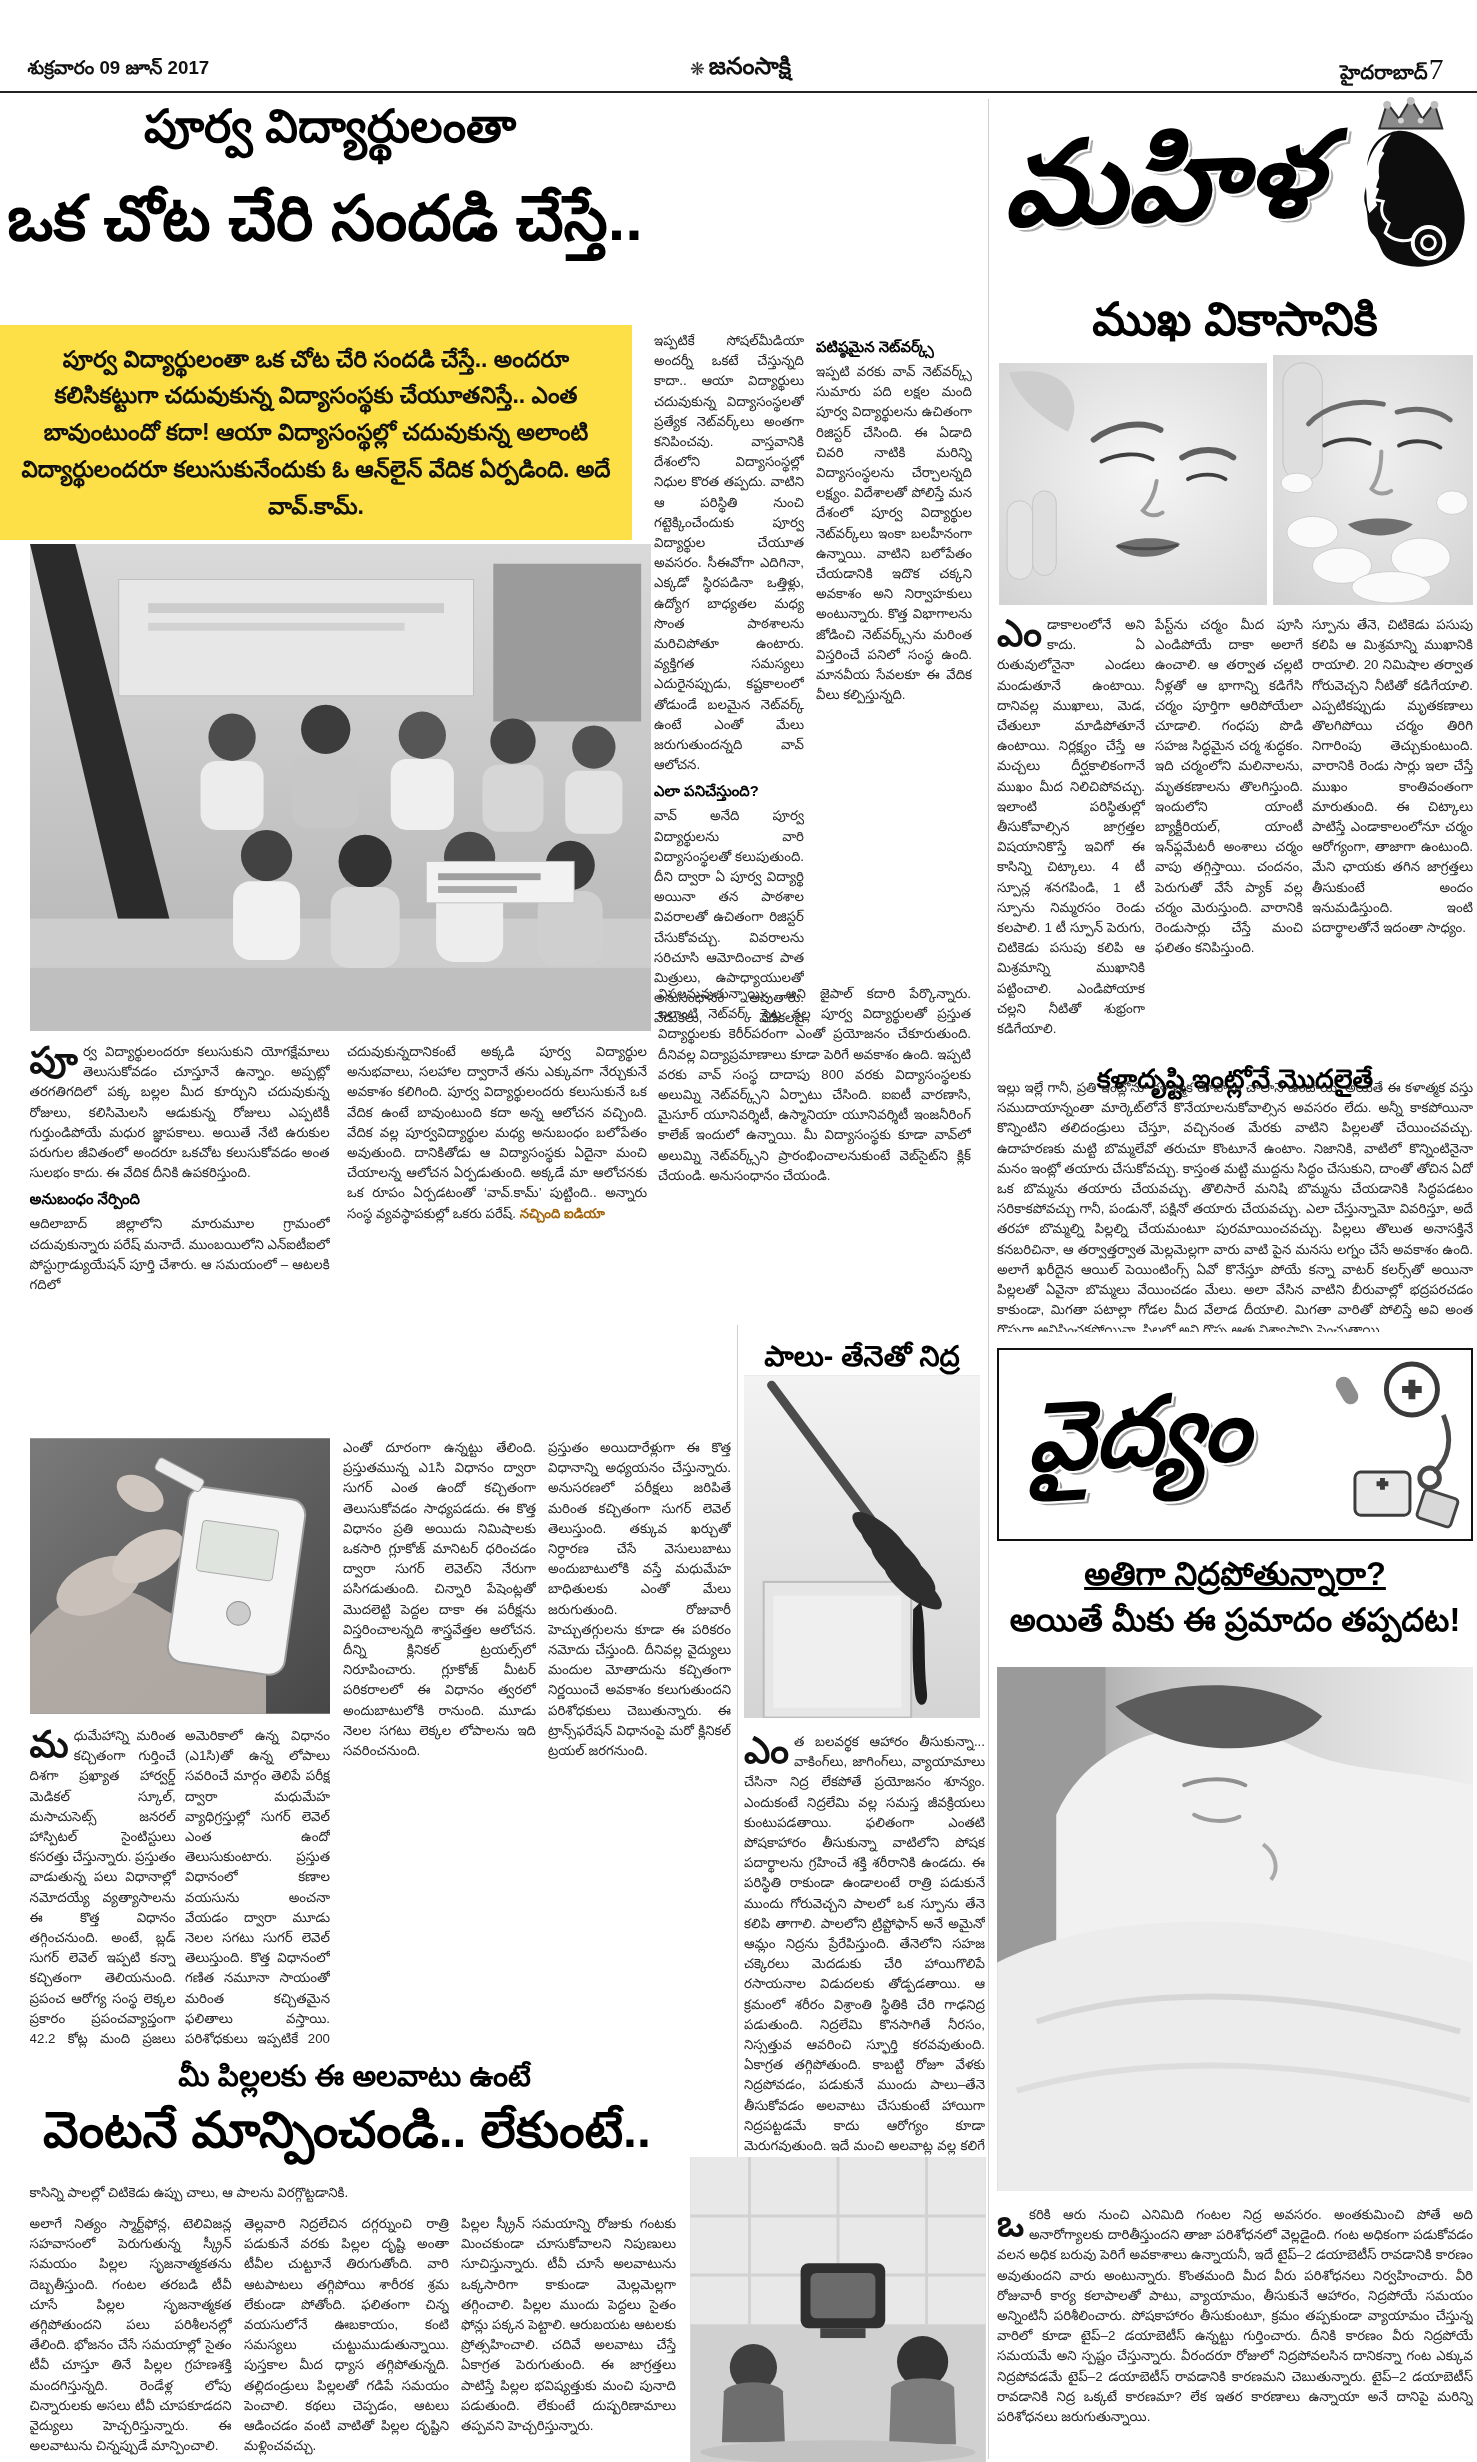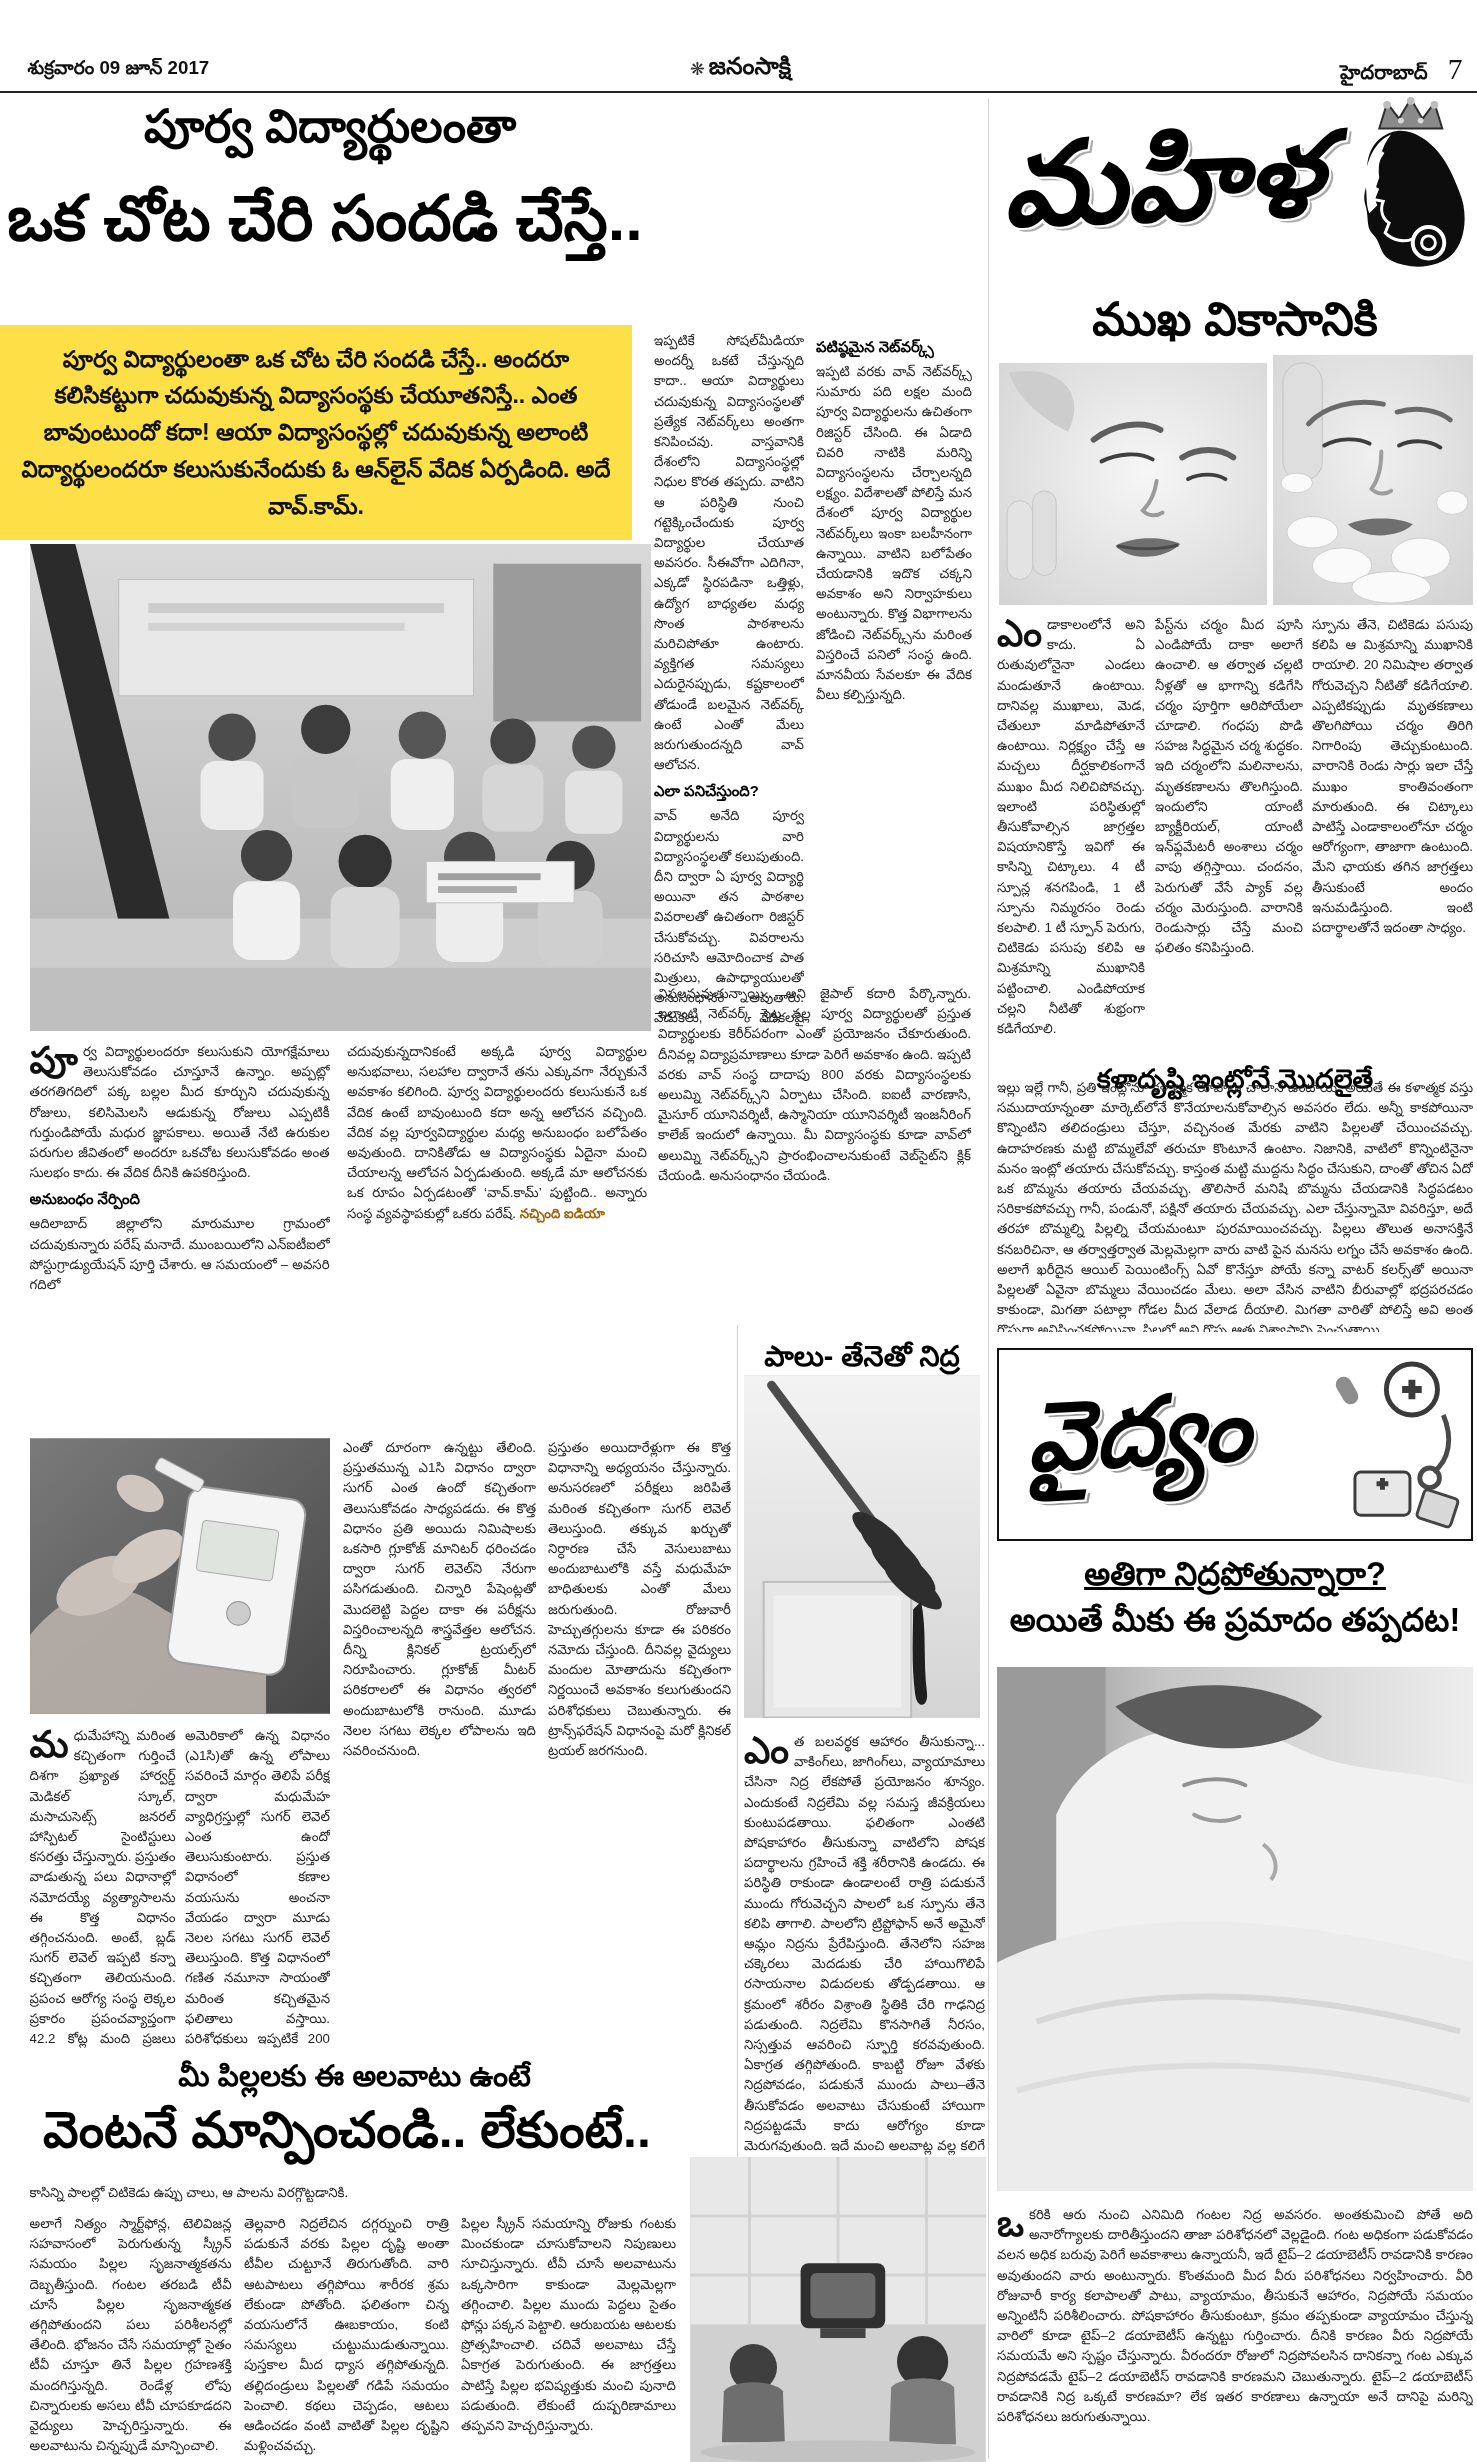--- a/index.html
+++ b/index.html
@@ -3,21 +3,21 @@
 <meta charset="utf-8">
 <style>
   html,body{margin:0;padding:0;background:#f2f2f2;}
   .page{position:relative;width:1478px;height:2463px;background:#ffffff;overflow:hidden;
         font-family:"Liberation Sans","DejaVu Sans",sans-serif;color:#1a1a1a;}
   .abs{position:absolute;}
   
   .hdr-date{left:27.6px;top:57px;font-size:18.7px;font-weight:bold;color:#111;}
   .hdr-logo{left:690px;top:53px;font-size:23.6px;font-weight:bold;color:#111;display:flex;align-items:center;gap:3.9px;}
   .hdr-logo .mark{font-size:17.7px;color:#333;}
-  .hdr-city{left:1340px;top:53px;font-size:19.7px;font-weight:bold;color:#111;display:flex;align-items:baseline;gap:20px;}
+  .hdr-city{left:1340px;top:53px;font-size:19.7px;font-weight:bold;color:#111;display:flex;align-items:baseline;gap:1px;}
   .hdr-city .pg{font-size:29.6px;font-weight:normal;font-family:"Liberation Serif","DejaVu Serif",serif;}
   .hdr-rule{left:0;top:91px;width:1478px;height:2px;background:#222;}
   
   .vrule{width:1px;background:#cfcfcf;}
   
   .h-center{text-align:center;font-weight:900;color:#000;letter-spacing:0;}
   .alum-h1{left:29.6px;top:102px;width:601px;font-size:46px;line-height:1.05;}
   .alum-h2{left:0px;top:185px;width:650px;font-size:63px;line-height:1.05;}
   .leadbox{left:0;top:325px;width:632px;height:215px;background:#fde047;display:flex;align-items:center;}
   .leadbox p{margin:0;padding:9.9px 17.7px;font-size:23px;line-height:1.6;font-weight:bold;text-align:center;color:#111;}
@@ -125,21 +125,21 @@
     <p>వావ్ అనేది పూర్వ విద్యార్థులను వారి విద్యాసంస్థలతో కలుపుతుంది. దీని ద్వారా ఏ పూర్వ విద్యార్థి అయినా తన పాఠశాల వివరాలతో ఉచితంగా రిజిస్టర్ చేసుకోవచ్చు. వివరాలను సరిచూసి ఆమోదించాక పాత మిత్రులు, ఉపాధ్యాయులతో అనుసంధానం అవుతారు. వేడుకలు, వేదికలపై సమాచారం అందుతుంది. పూర్వ విద్యార్థుల నుంచి విరాళాలు సేకరించడానికీ, ప్రత్యేక కార్యక్రమాలు నిర్వహించడానికీ ఈ నెట్‌వర్క్ ఎంతో దోహదపడుతుంది అంటున్నారు నిర్వాహకులు.</p>
   </div>
   <div class="abs col" style="left:816px;top:331px;width:156px;height:701px;">
     <span class="sub">పటిష్ఠమైన నెట్‌వర్క్స్</span>
     <p>ఇప్పటి వరకు వావ్ నెట్‌వర్క్స్ సుమారు పది లక్షల మంది పూర్వ విద్యార్థులను ఉచితంగా రిజిస్టర్ చేసింది. ఈ ఏడాది చివరి నాటికి మరిన్ని విద్యాసంస్థలను చేర్చాలన్నది లక్ష్యం. విదేశాలతో పోలిస్తే మన దేశంలో పూర్వ విద్యార్థుల నెట్‌వర్క్‌లు ఇంకా బలహీనంగా ఉన్నాయి. వాటిని బలోపేతం చేయడానికి ఇదొక చక్కని అవకాశం అని నిర్వాహకులు అంటున్నారు. కొత్త విభాగాలను జోడించి నెట్‌వర్క్స్‌ను మరింత విస్తరించే పనిలో సంస్థ ఉంది. మానవీయ సేవలకూ ఈ వేదిక వీలు కల్పిస్తున్నది.</p>
   </div>
 
   <div class="abs col" style="left:29.6px;top:1042px;width:300px;height:296px;">
     <p><span class="dc">పూ</span><span>ర్వ విద్యార్థులందరూ కలుసుకుని యోగక్షేమాలు తెలుసుకోవడం చూస్తూనే ఉన్నాం. అప్పట్లో తరగతిగదిలో పక్క బల్లల మీద కూర్చుని చదువుకున్న రోజులు, కలిసిమెలసి ఆడుకున్న రోజులు ఎప్పటికీ గుర్తుండిపోయే మధుర జ్ఞాపకాలు. అయితే నేటి ఉరుకుల పరుగుల జీవితంలో అందరూ ఒకచోట కలుసుకోవడం అంత సులభం కాదు. ఈ వేదిక దీనికి ఉపకరిస్తుంది.</span></p>
     <span class="sub">అనుబంధం నేర్పింది</span>
-    <p>ఆదిలాబాద్ జిల్లాలోని మారుమూల గ్రామంలో చదువుకున్నారు పరేష్ మనాదే. ముంబయిలోని ఎన్‌ఐటీఐలో పోస్టుగ్రాడ్యుయేషన్ పూర్తి చేశారు. ఆ సమయంలో – అవసరి గదిలో</p>
+    <p>ఆదిలాబాద్ జిల్లాలోని మారుమూల గ్రామంలో చదువుకున్నారు పరేష్ మనాదే. ముంబయిలోని ఎన్‌ఐటీఐలో పోస్టుగ్రాడ్యుయేషన్ పూర్తి చేశారు. ఆ సమయంలో – ఆటలకి గదిలో</p>
   </div>
   <div class="abs col" style="left:347px;top:1042px;width:300px;height:296px;">
     <p><span>చదువుకున్నదానికంటే అక్కడి పూర్వ విద్యార్థుల అనుభవాలు, సలహాల ద్వారానే తను ఎక్కువగా నేర్చుకునే అవకాశం కలిగింది. పూర్వ విద్యార్థులందరు కలుసుకునే ఒక వేదిక ఉంటే బావుంటుంది కదా అన్న ఆలోచన వచ్చింది. వేదిక వల్ల పూర్వవిద్యార్థుల మధ్య అనుబంధం బలోపేతం అవుతుంది. దానికితోడు ఆ విద్యాసంస్థకు ఏదైనా మంచి చేయాలన్న ఆలోచన ఏర్పడుతుంది. అక్కడే మా ఆలోచనకు ఒక రూపం ఏర్పడటంతో ‘వావ్.కామ్’ పుట్టింది.. అన్నారు సంస్థ వ్యవస్థాపకుల్లో ఒకరు పరేష్. </span><b class="sig">నచ్చింది ఐడియా</b></p>
   </div>
   <div class="abs col" style="left:658px;top:984px;width:313px;height:292px;">
     <p>విఫలమవుతున్నాయి.. అని జైపాల్ కదారి పేర్కొన్నారు. ఇలాంటి నెట్‌వర్క్ సైట్ల వల్ల పూర్వ విద్యార్థులతో ప్రస్తుత విద్యార్థులకు కెరీర్‌పరంగా ఎంతో ప్రయోజనం చేకూరుతుంది. దీనివల్ల విద్యాప్రమాణాలు కూడా పెరిగే అవకాశం ఉంది. ఇప్పటి వరకు వావ్ సంస్థ దాదాపు 800 వరకు విద్యాసంస్థలకు అలుమ్ని నెట్‌వర్క్స్‌ని ఏర్పాటు చేసింది. ఐఐటీ వారణాసి, మైసూర్ యూనివర్శిటీ, ఉస్మానియా యూనివర్శిటీ ఇంజనీరింగ్ కాలేజ్ ఇందులో ఉన్నాయి. మీ విద్యాసంస్థకు కూడా వావ్‌లో అలుమ్ని నెట్‌వర్క్స్‌ని ప్రారంభించాలనుకుంటే వెబ్‌సైట్‌ని క్లిక్ చేయండి. అనుసంధానం చేయండి.</p>
   </div>
 
   <div class="abs mahila-box">
     <span class="mahila-word">మహిళ</span>

